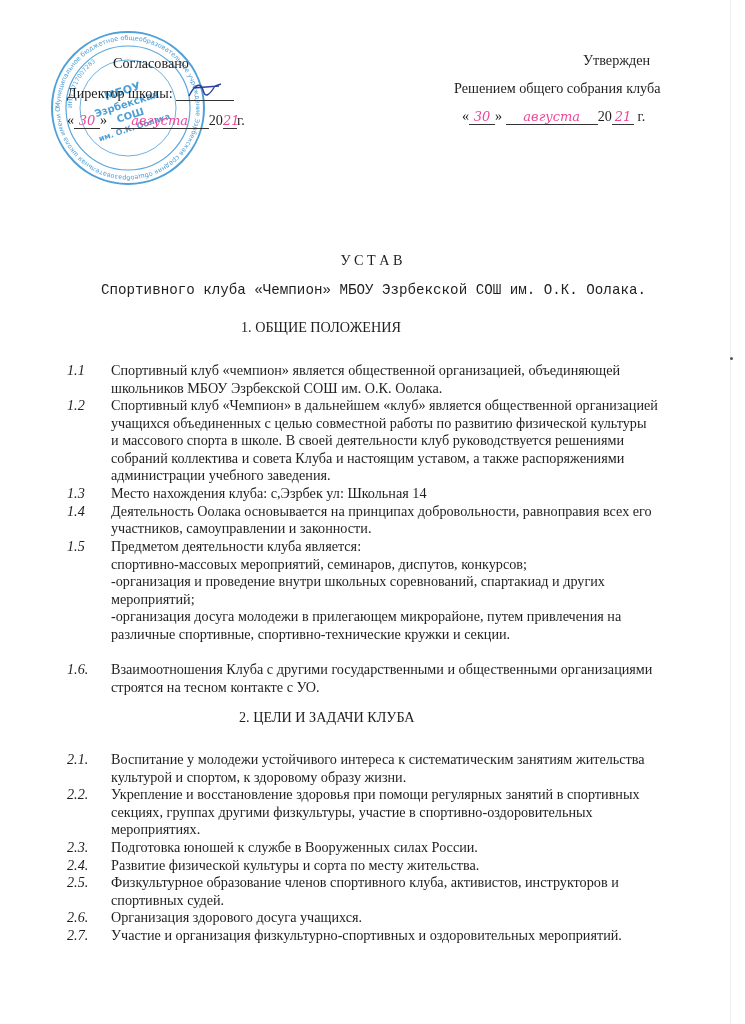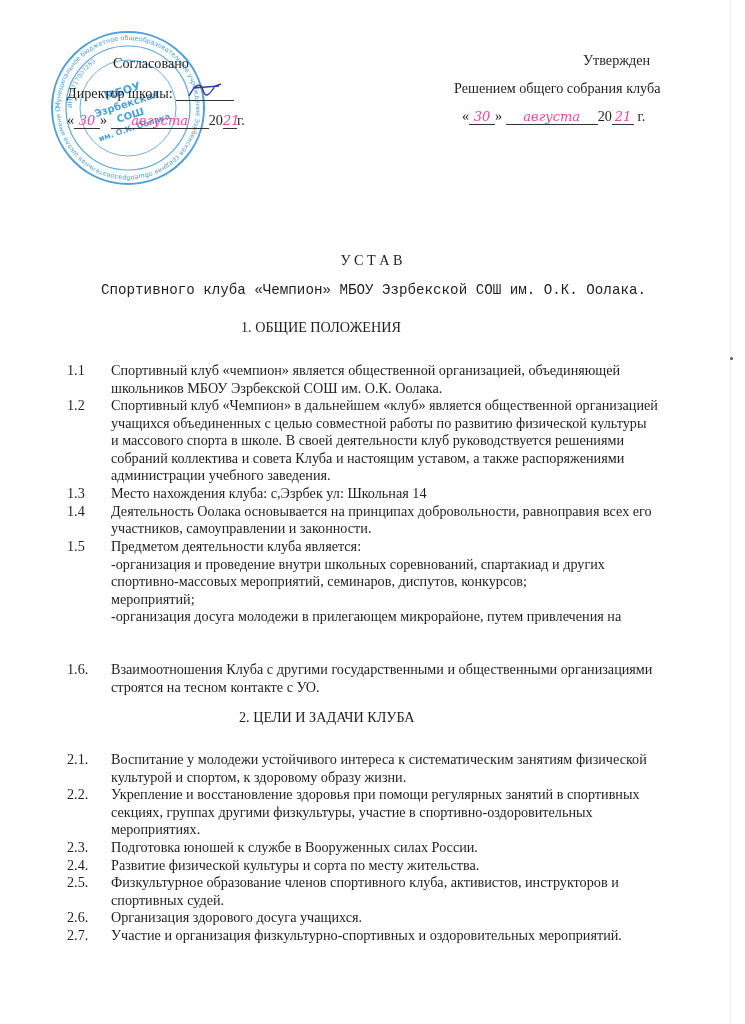--- a/index.html
+++ b/index.html
@@ -8,21 +8,21 @@
     font-family: "Liberation Serif", "DejaVu Serif", serif; color: #1e1e1e; font-size: 14.2px;
   }
   .abs { position: absolute; white-space: nowrap; }
   .hand { font-family: "DejaVu Serif", serif; font-style: italic; color: #ec4899; font-size: 13px; }
   .uline { display: inline-block; border-bottom: 1px solid #333; text-align: center; line-height: 14px; vertical-align: baseline; }
   .stamp { position: absolute; left: 48px; top: 28px; width: 160px; height: 160px; }
   .scan-edge { position: absolute; left: 730px; top: 0; width: 1px; height: 1024px; background: #eeeeee; }
   .speck { position: absolute; width: 3px; height: 3px; border-radius: 50%; background: #555; }
   .center { position: absolute; left: 0; width: 745px; text-align: center; white-space: nowrap; }
   .item { position: absolute; left: 0; }
-  .num { position: absolute; left: 67px; white-space: nowrap; }
+  .num { position: absolute; left: 67px; white-space: nowrap; font-style: italic; }
   .txt { position: absolute; left: 111px; white-space: nowrap; line-height: 17.5px; }
 </style>
 </head>
 <body>
 
 <div class="scan-edge"></div>
 <div class="speck" style="left:730px; top:357px;"></div>
 
 <svg class="stamp" viewBox="0 0 160 160">
   <defs>
@@ -104,38 +104,39 @@
       <span class="num">1.4</span>
       <div class="txt">
         <div>Деятельность Оолака основывается на принципах добровольности, равноправия всех его</div>
         <div>участников, самоуправлении и законности.</div>
       </div>
     </div>
     <div class="item" style="top: 538px;">
       <span class="num">1.5</span>
       <div class="txt">
         <div>Предметом деятельности клуба является:</div>
+        <div>спортивно-массовых мероприятий, семинаров, диспутов, конкурсов;</div>
         <div>-организация и проведение внутри школьных  соревнований, спартакиад и других</div>
-        <div>спортивно-массовых мероприятий, семинаров, диспутов, конкурсов;</div>
         <div>мероприятий;</div>
         <div>-организация досуга молодежи в прилегающем микрорайоне, путем привлечения на</div>
+        <div>различные спортивные, спортивно-технические кружки и секции.</div>
       </div>
     </div>
     <div class="item" style="top: 661.2px;">
       <span class="num">1.6.</span>
       <div class="txt">
         <div>Взаимоотношения Клуба с другими государственными и общественными организациями</div>
         <div>строятся на тесном контакте с УО.</div>
       </div>
     </div>
     <div class="abs" style="left: 239px; top: 709px;">2. ЦЕЛИ И ЗАДАЧИ КЛУБА</div>
     <div class="item" style="top: 751px;">
       <span class="num">2.1.</span>
       <div class="txt">
-        <div>Воспитание у молодежи устойчивого интереса к систематическим занятиям физической</div>
+        <div>Воспитание у молодежи устойчивого интереса к систематическим занятиям жительства</div>
         <div>культурой и  спортом, к здоровому образу жизни.</div>
       </div>
     </div>
     <div class="item" style="top: 786.2px;">
       <span class="num">2.2.</span>
       <div class="txt">
         <div>Укрепление и восстановление здоровья при помощи регулярных занятий в спортивных</div>
         <div>секциях, группах другими физкультуры, участие в спортивно-оздоровительных</div>
         <div>мероприятиях.</div>
       </div>

